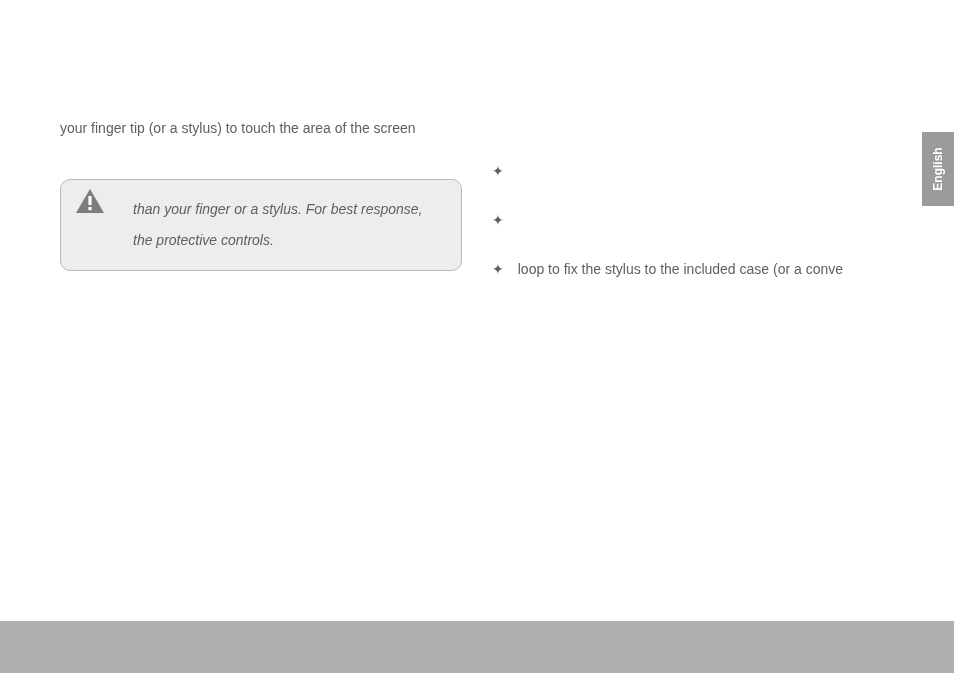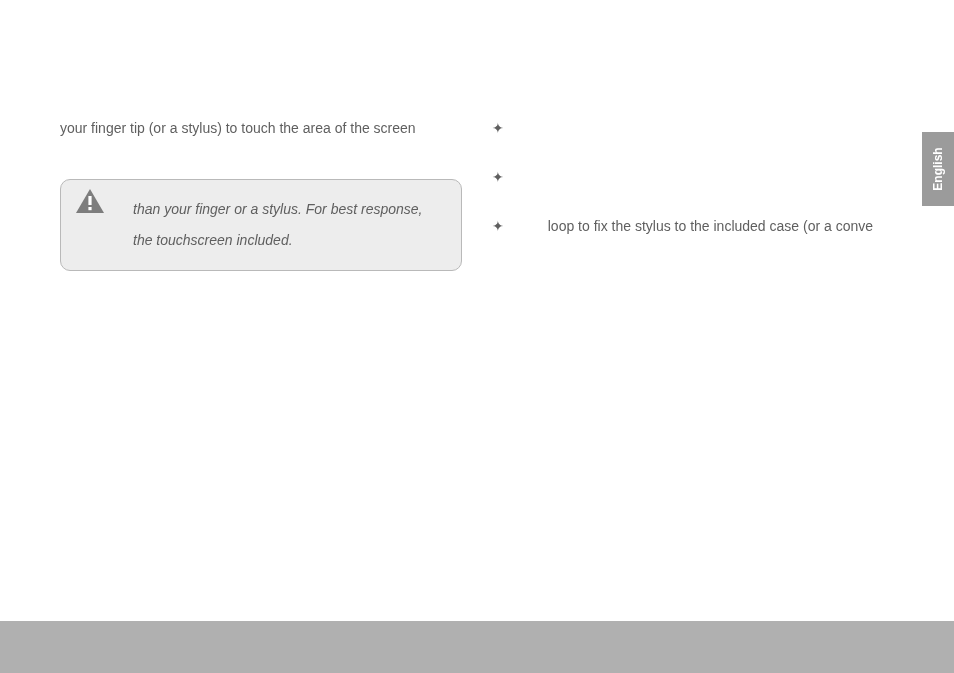--- a/index.html
+++ b/index.html
@@ -14,20 +14,21 @@
     position: relative;
     overflow: hidden;
   }
   .content {
     position: absolute;
     top: 118px;
     left: 60px;
     right: 60px;
     display: flex;
     gap: 30px;
+    align-items: center;
   }
   .col {
     flex: 1;
   }
   .para {
     margin-bottom: 18px;
   }
   .callout {
     border: 1px solid #b9b9b9;
     border-radius: 10px;
@@ -53,21 +54,20 @@
     margin-bottom: 28px;
   }
   .bullet-row:last-of-type { margin-bottom: 0; }
   .bullet {
     flex: 0 0 auto;
     line-height: 1.5;
     color: #5f5f5f;
   }
   .bullet-text {
     flex: 1;
-    margin-left: 30px;
   }
   .side-tab {
     position: absolute;
     top: 132px;
     right: 0;
     width: 32px;
     height: 74px;
     background: #9b9b9b;
     display: flex;
     align-items: center;
@@ -101,21 +101,21 @@
     <div class="callout">
       <span class="callout-icon">
         <svg width="30" height="26" viewBox="0 0 30 26">
           <polygon points="15,1 29,25 1,25" fill="#7d7d7d"></polygon>
           <rect x="13.4" y="8" width="3.2" height="9" fill="#ffffff"></rect>
           <rect x="13.4" y="19" width="3.2" height="3.2" fill="#ffffff"></rect>
         </svg>
       </span>
       <div class="callout-text">
         <div>than your finger or a stylus. For best response,</div>
-        <div>the touchscreen included.</div>
+        <div>the protective controls.</div>
       </div>
     </div>
 
 
   </div>
 
   <div class="col">
 
     <div class="bullet-row">
       <span class="bullet">✦</span>

